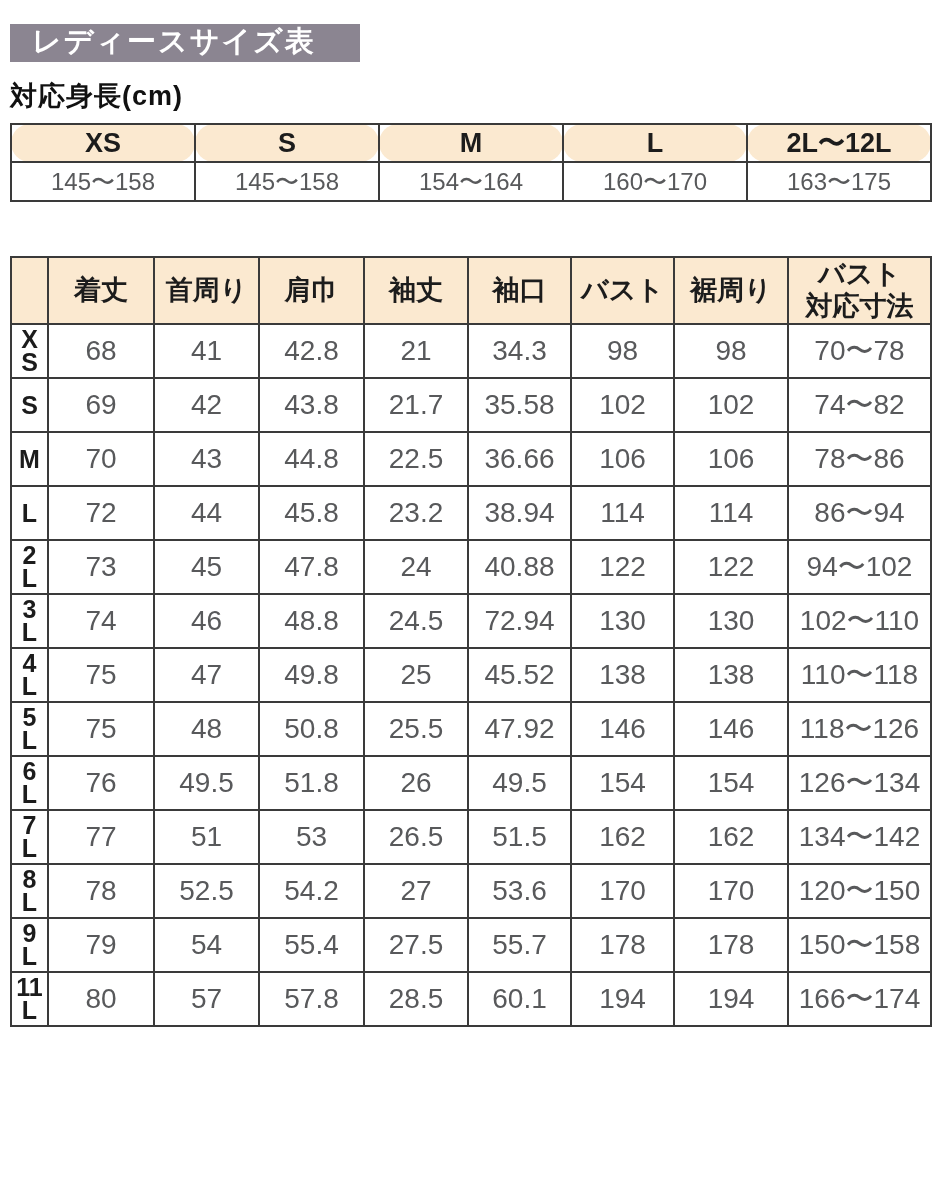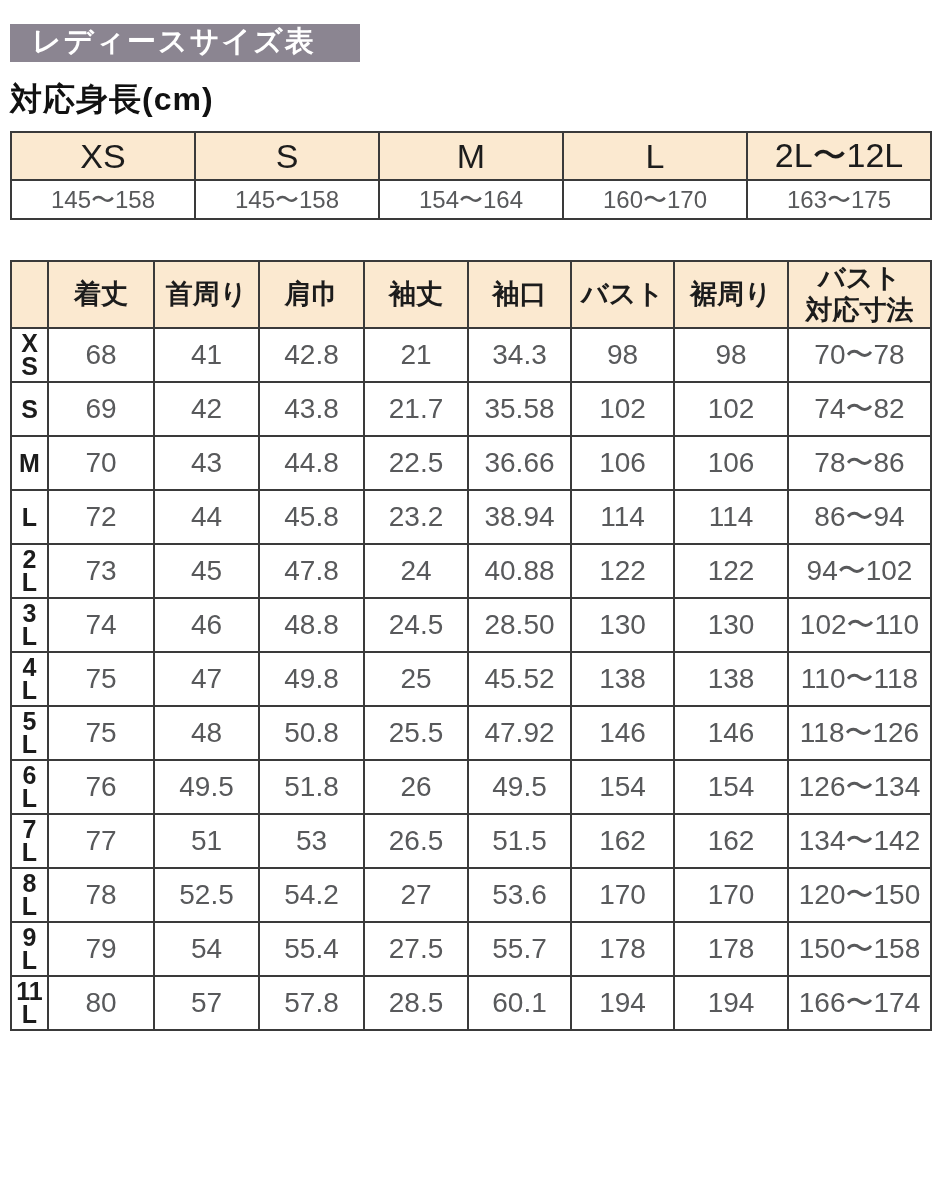--- a/index.html
+++ b/index.html
@@ -16,21 +16,21 @@
     color: #ffffff;
     font-size: 29px;
     font-weight: bold;
     letter-spacing: 2px;
     padding: 3px 44px 6px 22px;
     line-height: 1.0;
   }
 
   .height-label {
     margin: 16px 0 9px 0;
-    font-size: 32px;
+    font-size: 27px;
     font-weight: bold;
     color: #111111;
     letter-spacing: 1px;
   }
 
   table {
     border-collapse: collapse;
     width: 920px;
     table-layout: fixed;
   }
@@ -39,34 +39,35 @@
     text-align: center;
     vertical-align: middle;
     padding: 0;
     overflow: hidden;
   }
 
   
   .height-table th {
     background: var(--header-bg, #fbe9d0);
     color: var(--header-text, #1c1c1c);
-    font-size: 34px;
-    font-weight: 400;
+    font-size: 27px;
+    font-weight: 700;
     height: 32px;
+    border-radius: 19px;
   }
   .height-table td {
     color: var(--value-text, #58595b);
     font-size: 24px;
     font-weight: 400;
     height: 37px;
     background: #ffffff;
   }
 
   
-  .size-table { margin-top: 40px; }
+  .size-table { margin-top: 54px; }
   .size-table thead th {
     background: var(--header-bg, #fbe9d0);
     color: var(--header-text, #1c1c1c);
     font-size: 27px;
     font-weight: 600;
     height: 65px;
     white-space: pre-line;
     line-height: 1.18;
   }
   .size-table tbody th {
@@ -204,21 +205,21 @@
           <td>122</td>
           <td>122</td>
           <td>94〜102</td>
         </tr>
         <tr>
           <th><span>3</span><br><span>L</span></th>
           <td>74</td>
           <td>46</td>
           <td>48.8</td>
           <td>24.5</td>
-          <td>28.50</td>
+          <td>72.94</td>
           <td>130</td>
           <td>130</td>
           <td>102〜110</td>
         </tr>
         <tr>
           <th><span>4</span><br><span>L</span></th>
           <td>75</td>
           <td>47</td>
           <td>49.8</td>
           <td>25</td>

